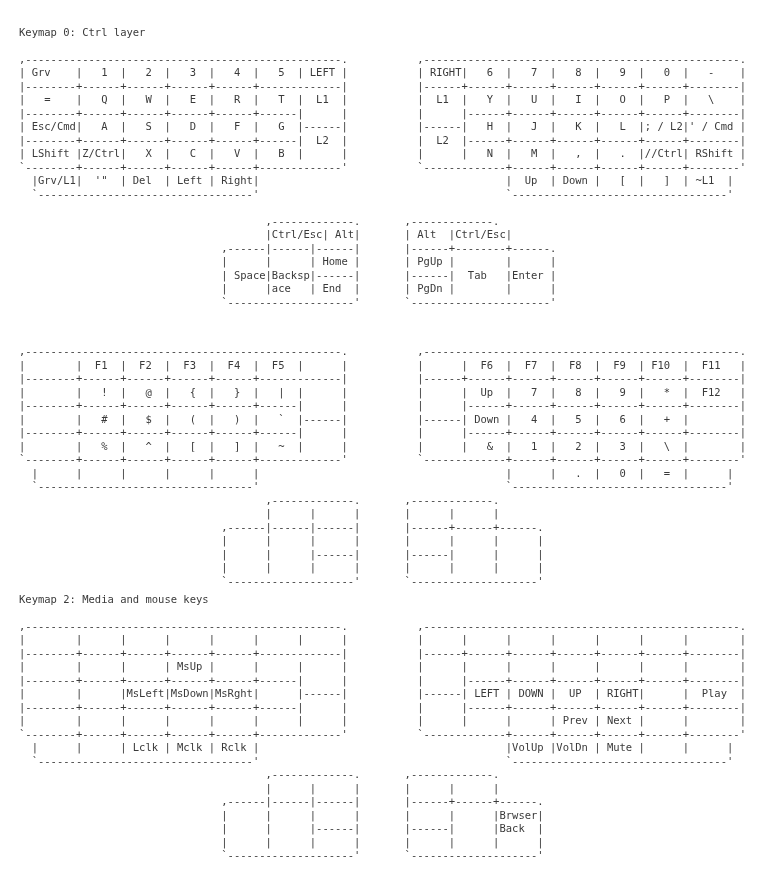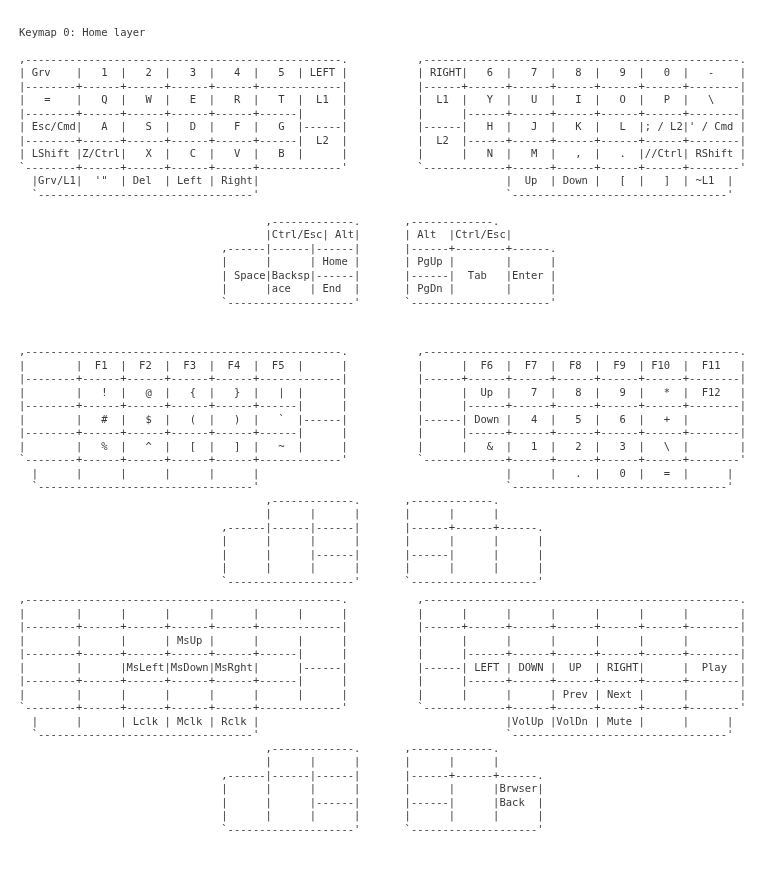--- a/index.html
+++ b/index.html
@@ -30,21 +30,21 @@
   }
   .keymap--1 { margin-top: 36px; }
   .keymap--2 { margin-top: 5px; }
 </style>
 </head>
 <body>
 
 <div class="doc">
 
   <section class="keymap keymap--0">
-    <div class="keymap-title">Keymap 0: Home layer</div>
+    <div class="keymap-title">Keymap 0: Ctrl layer</div>
     <pre class="keymap-art">,--------------------------------------------------.           ,--------------------------------------------------.
 | Grv    |   1  |   2  |   3  |   4  |   5  | LEFT |           | RIGHT|   6  |   7  |   8  |   9  |   0  |   -    |
 |--------+------+------+------+------+-------------|           |------+------+------+------+------+------+--------|
 |   =    |   Q  |   W  |   E  |   R  |   T  |  L1  |           |  L1  |   Y  |   U  |   I  |   O  |   P  |   \    |
 |--------+------+------+------+------+------|      |           |      |------+------+------+------+------+--------|
 | Esc/Cmd|   A  |   S  |   D  |   F  |   G  |------|           |------|   H  |   J  |   K  |   L  |; / L2|' / Cmd |
 |--------+------+------+------+------+------|  L2  |           |  L2  |------+------+------+------+------+--------|
 | LShift |Z/Ctrl|   X  |   C  |   V  |   B  |      |           |      |   N  |   M  |   ,  |   .  |//Ctrl| RShift |
 `--------+------+------+------+------+-------------'           `-------------+------+------+------+------+--------'
   |Grv/L1|  '"  | Del  | Left | Right|                                       |  Up  | Down |   [  |   ]  | ~L1  |
@@ -74,20 +74,21 @@
                                        ,-------------.       ,-------------.
                                        |      |      |       |      |      |
                                 ,------|------|------|       |------+------+------.
                                 |      |      |      |       |      |      |      |
                                 |      |      |------|       |------|      |      |
                                 |      |      |      |       |      |      |      |
                                 `--------------------'       `--------------------'</pre>
   </section>
 
   <section class="keymap keymap--2">
+    <div class="keymap-title">Keymap 2: Media and mouse keys</div>
     <pre class="keymap-art">,--------------------------------------------------.           ,--------------------------------------------------.
 |        |      |      |      |      |      |      |           |      |      |      |      |      |      |        |
 |--------+------+------+------+------+-------------|           |------+------+------+------+------+------+--------|
 |        |      |      | MsUp |      |      |      |           |      |      |      |      |      |      |        |
 |--------+------+------+------+------+------|      |           |      |------+------+------+------+------+--------|
 |        |      |MsLeft|MsDown|MsRght|      |------|           |------| LEFT | DOWN |  UP  | RIGHT|      |  Play  |
 |--------+------+------+------+------+------|      |           |      |------+------+------+------+------+--------|
 |        |      |      |      |      |      |      |           |      |      |      | Prev | Next |      |        |
 `--------+------+------+------+------+-------------'           `-------------+------+------+------+------+--------'
   |      |      | Lclk | Mclk | Rclk |                                       |VolUp |VolDn | Mute |      |      |

